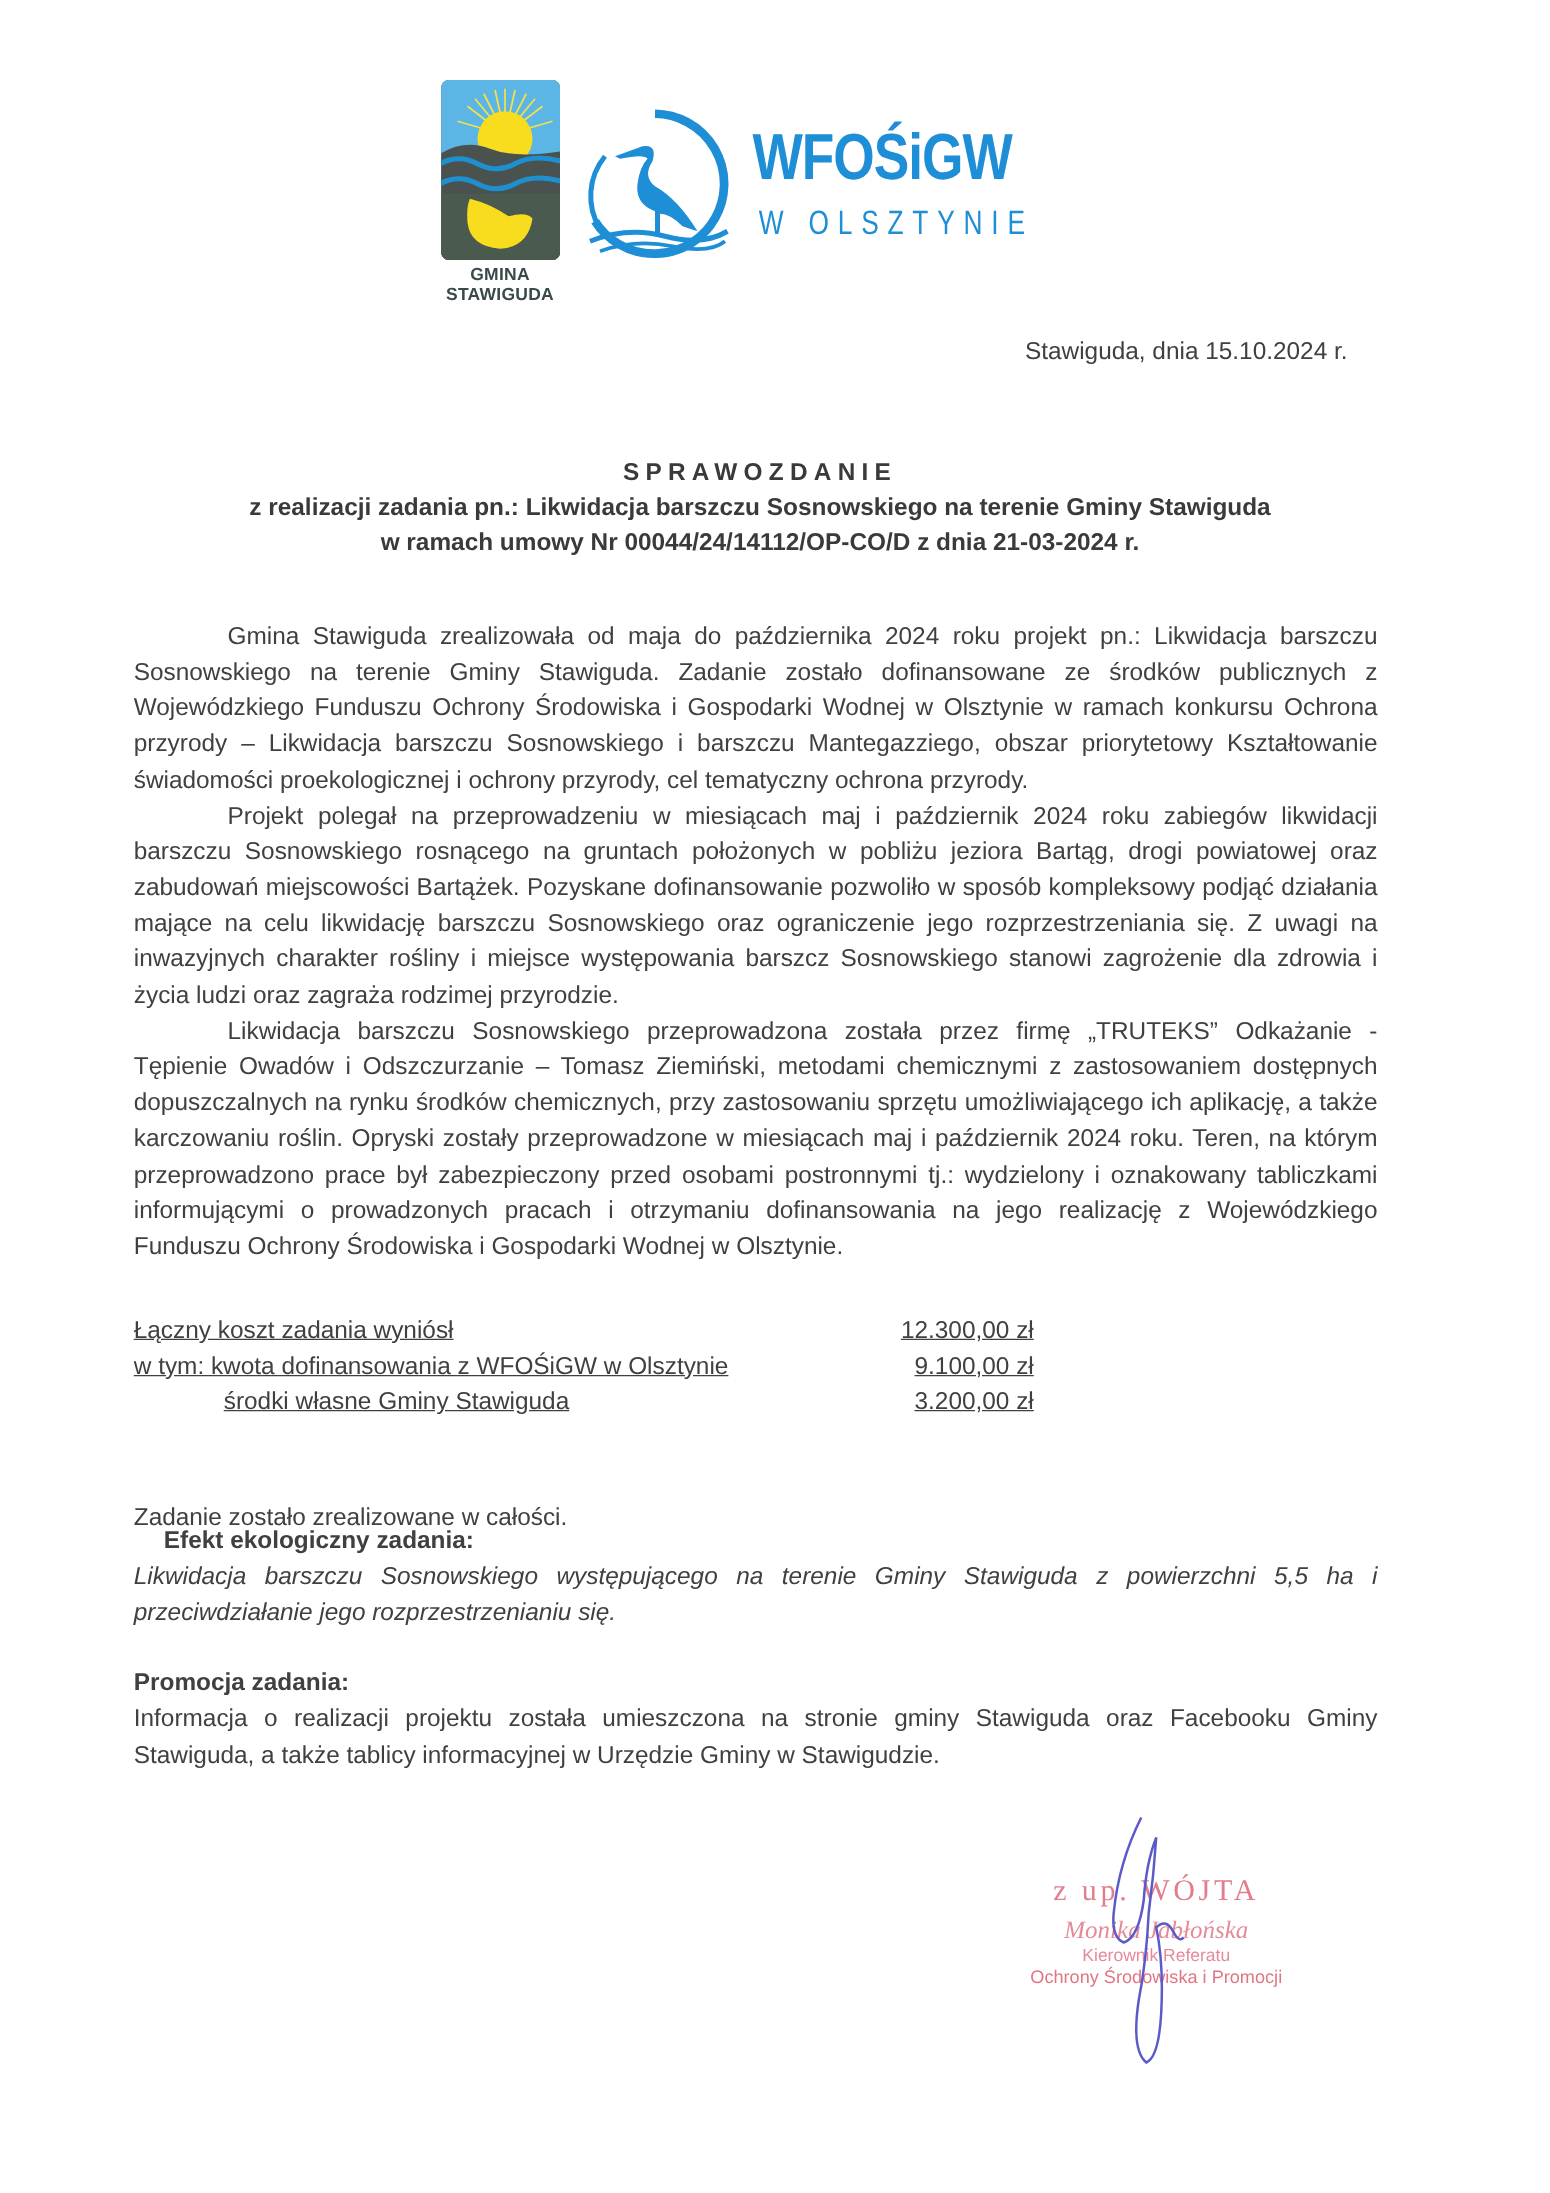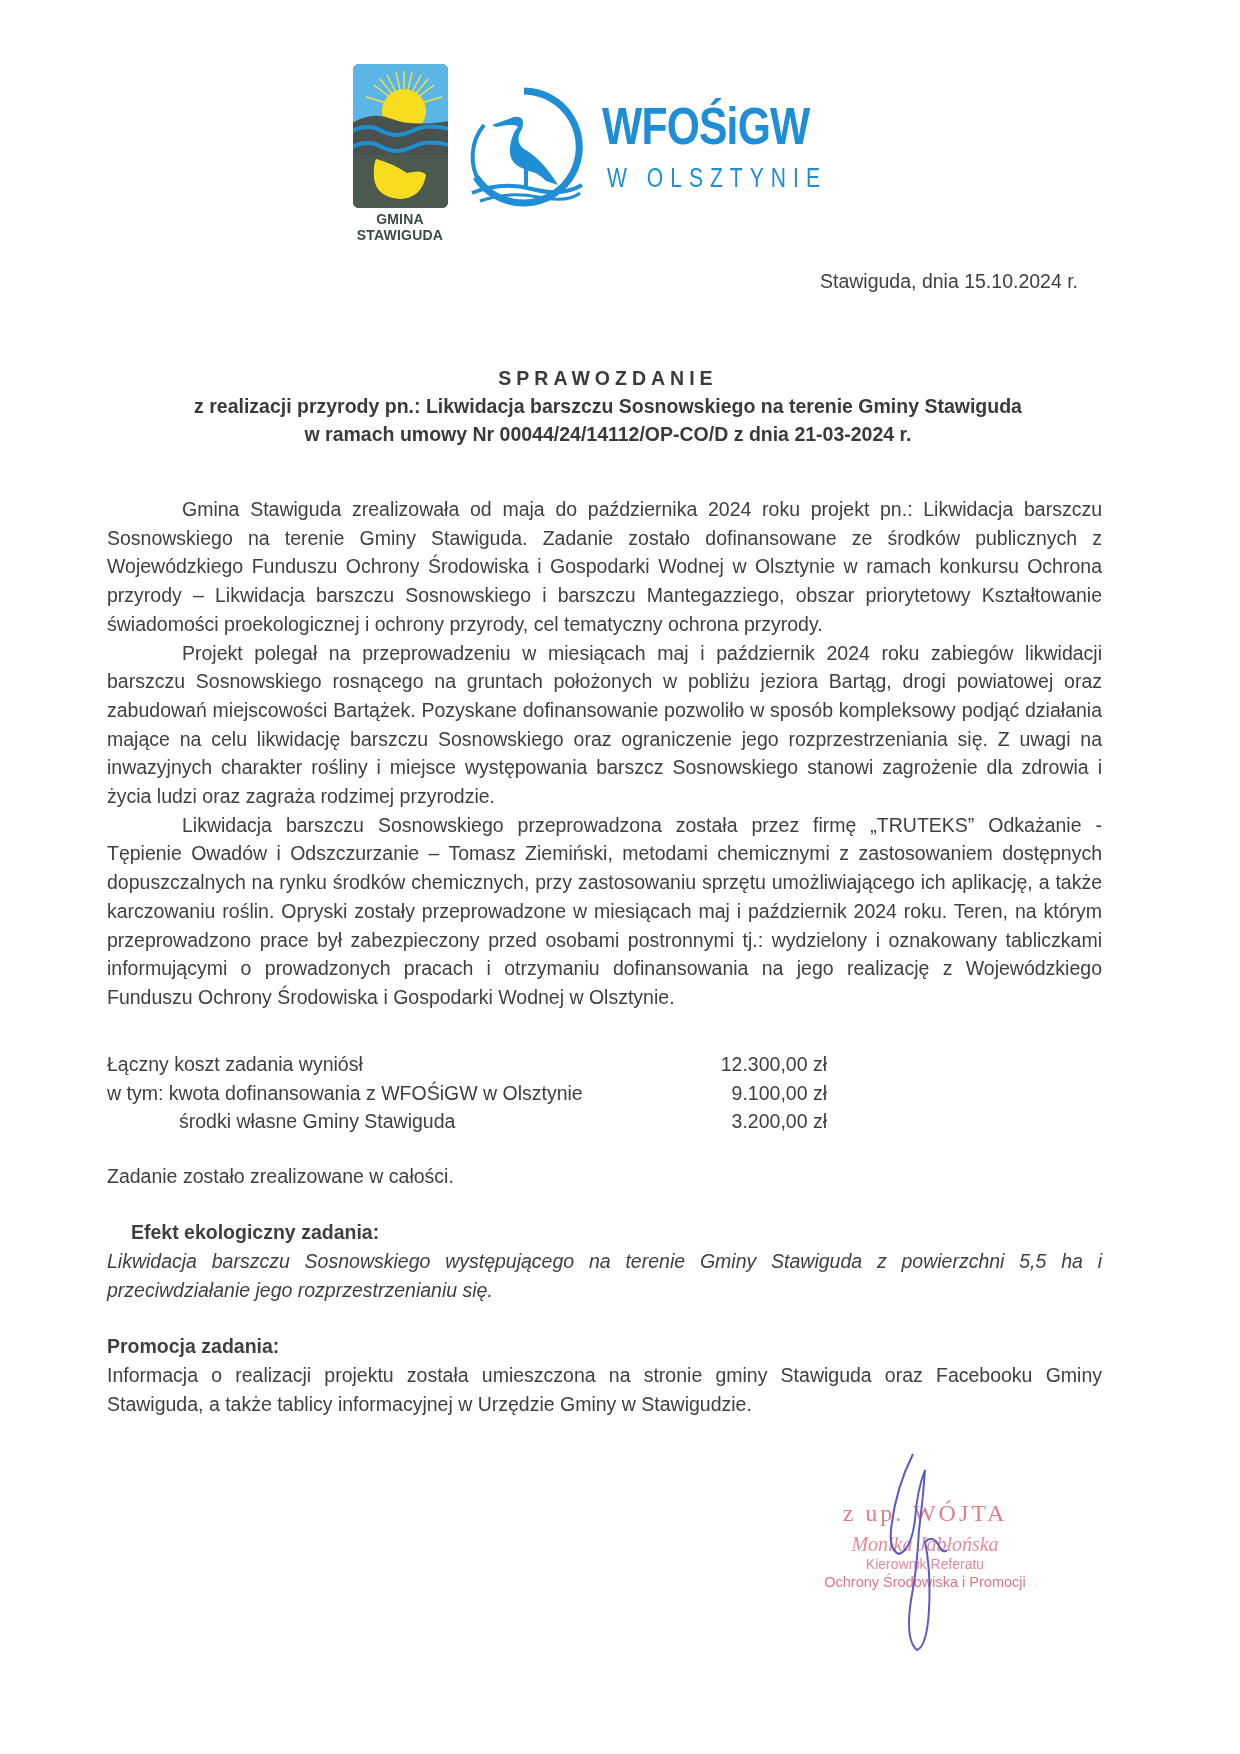--- a/index.html
+++ b/index.html
@@ -21,26 +21,26 @@
   .txt { font-size: 19.5px; line-height: 28.7px; color: #404040; }
   .just { text-align: justify; }
   #date { left: 820px; top: 267px; }
   #title-block { left: 108px; top: 364px; width: 1000px; text-align: center; font-weight: bold; }
   #title-main { letter-spacing: 5px; font-size: 19.5px; line-height: 28px; }
   #title-line1 { font-size: 19.5px; line-height: 28px; }
   #title-line2 { font-size: 19.5px; line-height: 28px; }
   #body { left: 107px; top: 495px; width: 995px; }
   .para { margin: 0; text-indent: 75px; }
 
-  #cost-table { left: 107px; top: 1050px; width: 720px; }
+  #cost-table { left: 107px; top: 1050px; width: 720px; text-decoration: underline; }
   .cost-row { display: flex; justify-content: space-between; height: 28.7px; }
   .cost-row .amt { text-align: right; width: 130px; }
   .indent { padding-left: 72px; text-align: right; }
 
-  #completed { left: 107px; top: 1162px; }
+  #completed { left: 107px; top: 1200px; }
   #effect-heading { left: 107px; top: 1218px; font-weight: bold; margin-left: 24px; }
   #effect-text { left: 107px; top: 1247px; width: 995px; font-style: italic; }
   #promo-heading { left: 107px; top: 1332px; font-weight: bold; }
   #promo-text { left: 107px; top: 1361px; width: 995px; }
 
   
   #stamp { left: 790px; top: 1500px; width: 270px; color: #e07080; text-align: center; }
   #stamp-line1 { font-family: "Liberation Serif", serif; font-size: 24px; letter-spacing: 3px; color: #e27d8c; }
   #stamp-name { font-family: "Liberation Serif", serif; font-style: italic; font-size: 20px; color: #e58a98; margin-top: 6px; }
   #stamp-role { font-size: 14px; color: #e58a98; line-height: 17px; }
@@ -93,21 +93,21 @@
     <path d="M18 116 Q46 106 76 112 T118 108" stroke="#1e8fd6" stroke-width="3" fill="none"></path>
   </svg>
 </div>
 <div id="wf-name" class="abs">WFOŚiGW</div>
 <div id="wf-city" class="abs">W OLSZTYNIE</div>
 
 <div id="date" class="abs txt">Stawiguda, dnia 15.10.2024  r.</div>
 
 <div id="title-block" class="abs">
   <div id="title-main">SPRAWOZDANIE</div>
-  <div id="title-line1">z realizacji przyrody pn.:  Likwidacja barszczu Sosnowskiego na terenie Gminy Stawiguda</div>
+  <div id="title-line1">z realizacji zadania pn.:  Likwidacja barszczu Sosnowskiego na terenie Gminy Stawiguda</div>
   <div id="title-line2">w ramach umowy Nr 00044/24/14112/OP-CO/D z dnia 21-03-2024 r.</div>
 </div>
 
 <div id="body" class="abs txt just">
   <p class="para">Gmina Stawiguda zrealizowała od maja do października 2024 roku projekt pn.: Likwidacja barszczu Sosnowskiego na terenie Gminy Stawiguda. Zadanie zostało dofinansowane ze środków publicznych z Wojewódzkiego Funduszu Ochrony Środowiska i Gospodarki Wodnej w Olsztynie w ramach konkursu Ochrona przyrody – Likwidacja barszczu Sosnowskiego i barszczu Mantegazziego, obszar priorytetowy Kształtowanie świadomości proekologicznej i ochrony przyrody, cel tematyczny ochrona przyrody.</p>
   <p class="para">Projekt polegał na przeprowadzeniu w miesiącach maj i październik 2024 roku zabiegów likwidacji barszczu Sosnowskiego rosnącego na gruntach położonych w pobliżu jeziora Bartąg, drogi powiatowej oraz zabudowań miejscowości Bartążek. Pozyskane dofinansowanie pozwoliło w sposób kompleksowy podjąć działania mające na celu likwidację barszczu Sosnowskiego oraz ograniczenie jego rozprzestrzeniania się. Z uwagi na inwazyjnych charakter rośliny i miejsce występowania barszcz Sosnowskiego stanowi zagrożenie dla zdrowia i życia ludzi oraz zagraża rodzimej przyrodzie.</p>
   <p class="para">Likwidacja barszczu Sosnowskiego przeprowadzona została przez firmę „TRUTEKS” Odkażanie - Tępienie Owadów i Odszczurzanie – Tomasz Ziemiński, metodami chemicznymi z zastosowaniem dostępnych dopuszczalnych na rynku środków chemicznych, przy zastosowaniu sprzętu umożliwiającego ich aplikację, a także karczowaniu roślin. Opryski zostały przeprowadzone w miesiącach maj i październik 2024 roku. Teren, na którym przeprowadzono prace był zabezpieczony przed osobami postronnymi tj.: wydzielony i oznakowany tabliczkami informującymi o prowadzonych pracach i otrzymaniu dofinansowania na jego realizację  z Wojewódzkiego Funduszu Ochrony Środowiska i Gospodarki Wodnej w Olsztynie.</p>
 </div>
 
 <div id="cost-table" class="abs txt">

